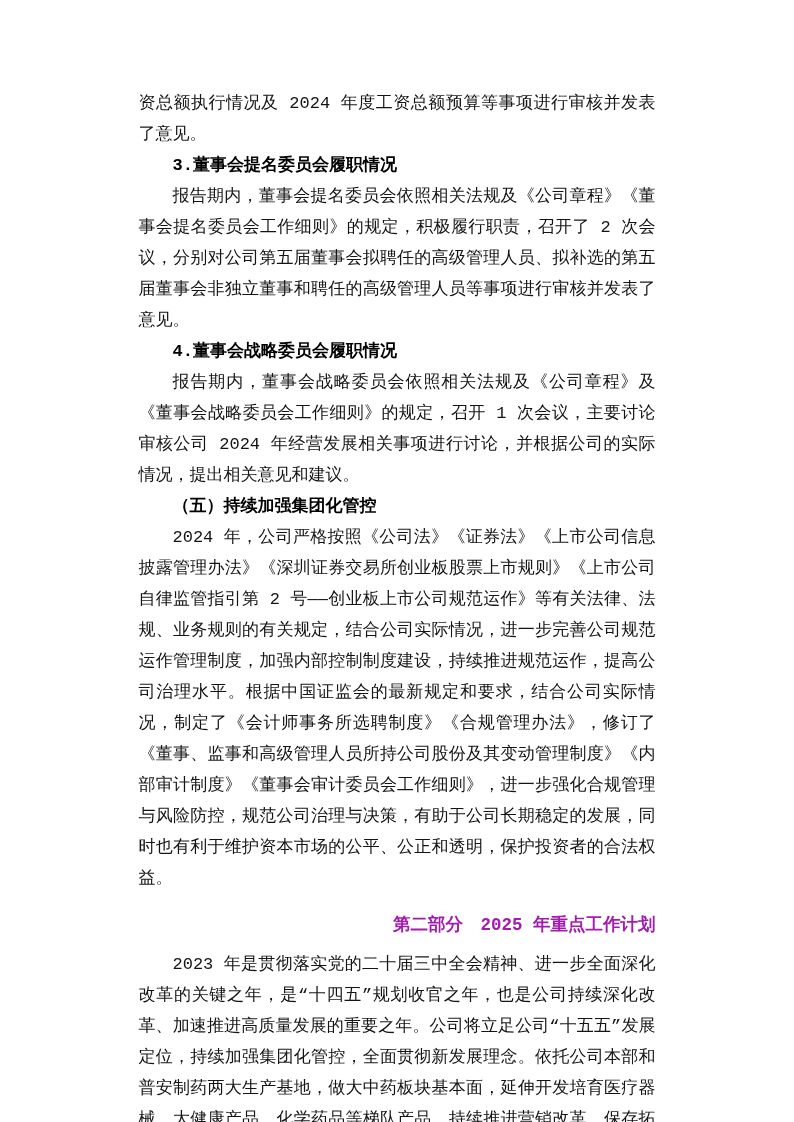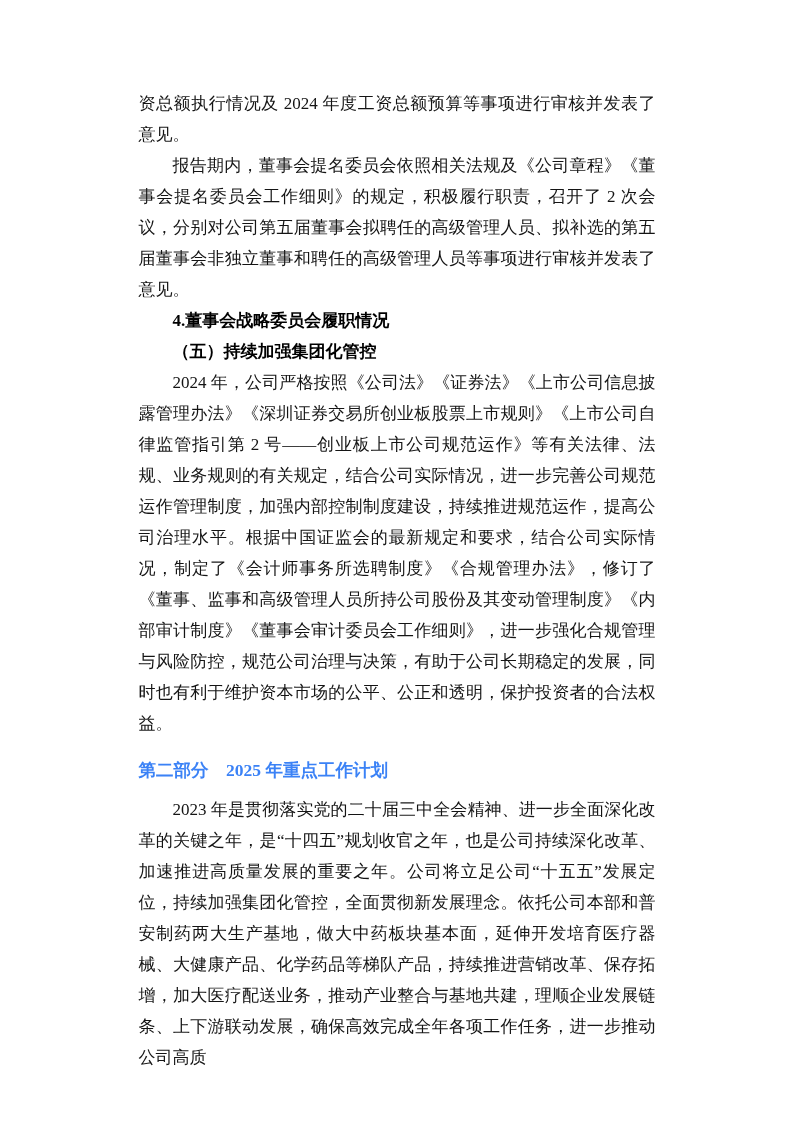--- a/index.html
+++ b/index.html
@@ -9,21 +9,21 @@
   }
   .page {
     position: relative;
     width: 709px;
     height: 1122px;
     margin: 0 auto;
     background: #ffffff;
     box-sizing: border-box;
     padding: 88px 96px 40px 96px;
     overflow: hidden;
-    font-family: Liberation Serif, serif;
+    font-family: Liberation Mono, monospace;
     color: #141414;
   }
   .content {
     width: 100%;
   }
   .content p,
   .content h2,
   .content h3 {
     margin: 0;
     font-size: 17px;
@@ -39,41 +39,43 @@
     text-indent: 2em;
     text-align: justify;
     text-justify: inter-character;
   }
   .subhead {
     text-indent: 2em;
     font-weight: bold !important;
     color: #000000;
   }
   .section-title {
-    text-align: left;
+    text-align: right;
     text-indent: 0;
     font-weight: bold !important;
-    color: #3b82f6;
+    color: #a21caf;
     font-size: 17.5px !important;
     margin: 16px 0 8px 0 !important;
   }
 </style>
 </head>
 <body>
 
 <div class="page">
   <div class="content">
 
     <p class="cont-line">资总额执行情况及 2024 年度工资总额预算等事项进行审核并发表了意见。</p>
 
+    <h3 class="subhead">3.董事会提名委员会履职情况</h3>
 
     <p class="para">报告期内，董事会提名委员会依照相关法规及《公司章程》《董事会提名委员会工作细则》的规定，积极履行职责，召开了 2 次会议，分别对公司第五届董事会拟聘任的高级管理人员、拟补选的第五届董事会非独立董事和聘任的高级管理人员等事项进行审核并发表了意见。</p>
 
     <h3 class="subhead">4.董事会战略委员会履职情况</h3>
 
+    <p class="para">报告期内，董事会战略委员会依照相关法规及《公司章程》及《董事会战略委员会工作细则》的规定，召开 1 次会议，主要讨论审核公司 2024 年经营发展相关事项进行讨论，并根据公司的实际情况，提出相关意见和建议。</p>
 
     <h3 class="subhead">（五）持续加强集团化管控</h3>
 
     <p class="para">2024 年，公司严格按照《公司法》《证券法》《上市公司信息披露管理办法》《深圳证券交易所创业板股票上市规则》《上市公司自律监管指引第 2 号——创业板上市公司规范运作》等有关法律、法规、业务规则的有关规定，结合公司实际情况，进一步完善公司规范运作管理制度，加强内部控制制度建设，持续推进规范运作，提高公司治理水平。根据中国证监会的最新规定和要求，结合公司实际情况，制定了《会计师事务所选聘制度》《合规管理办法》，修订了《董事、监事和高级管理人员所持公司股份及其变动管理制度》《内部审计制度》《董事会审计委员会工作细则》，进一步强化合规管理与风险防控，规范公司治理与决策，有助于公司长期稳定的发展，同时也有利于维护资本市场的公平、公正和透明，保护投资者的合法权益。</p>
 
     <h2 class="section-title">第二部分　2025 年重点工作计划</h2>
 
     <p class="para">2023 年是贯彻落实党的二十届三中全会精神、进一步全面深化改革的关键之年，是“十四五”规划收官之年，也是公司持续深化改革、加速推进高质量发展的重要之年。公司将立足公司“十五五”发展定位，持续加强集团化管控，全面贯彻新发展理念。依托公司本部和普安制药两大生产基地，做大中药板块基本面，延伸开发培育医疗器械、大健康产品、化学药品等梯队产品，持续推进营销改革、保存拓增，加大医疗配送业务，推动产业整合与基地共建，理顺企业发展链条、上下游联动发展，确保高效完成全年各项工作任务，进一步推动公司高质</p>
 
   </div>

